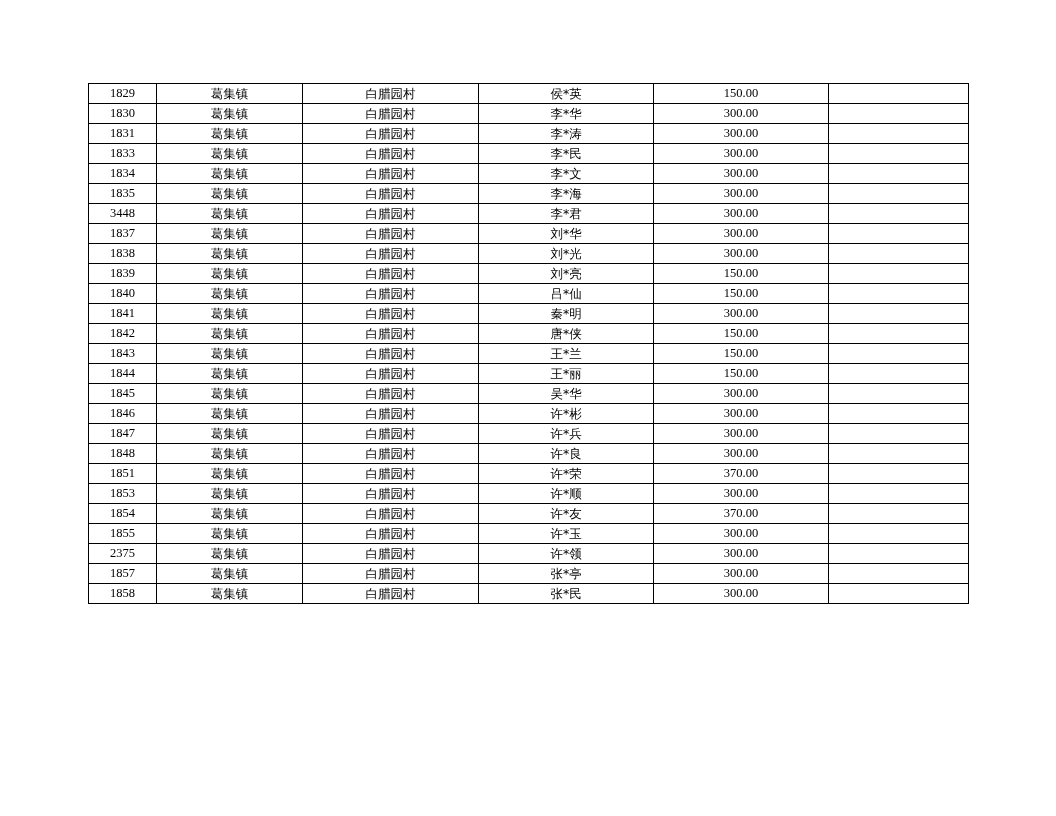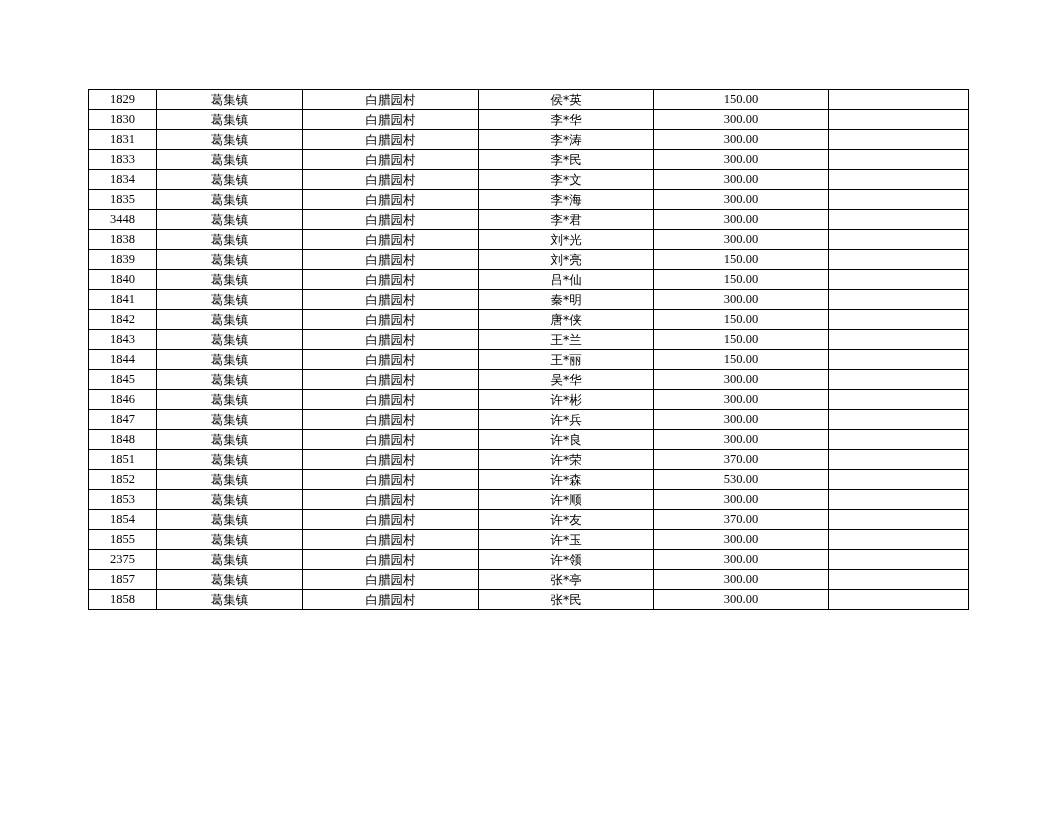--- a/index.html
+++ b/index.html
@@ -18,21 +18,21 @@
     position: absolute;
     left: 0;
     top: 0;
     width: 1056px;
     height: 816px;
     background: #ffffff;
   }
   .table-wrap {
     position: absolute;
     left: 88px;
-    top: 89px;
+    top: 83px;
     width: 880px;
   }
   table.data {
     border-collapse: collapse;
     width: 880px;
     table-layout: fixed;
   }
   table.data td {
     border: 1px solid #000000;
     height: 19px;
@@ -125,20 +125,28 @@
           </tr>
           <tr>
             <td class="seq">3448</td>
             <td class="town">葛集镇</td>
             <td class="village">白腊园村</td>
             <td class="name">李*君</td>
             <td class="amount">300.00</td>
             <td class="note"></td>
           </tr>
           <tr>
+            <td class="seq">1837</td>
+            <td class="town">葛集镇</td>
+            <td class="village">白腊园村</td>
+            <td class="name">刘*华</td>
+            <td class="amount">300.00</td>
+            <td class="note"></td>
+          </tr>
+          <tr>
             <td class="seq">1838</td>
             <td class="town">葛集镇</td>
             <td class="village">白腊园村</td>
             <td class="name">刘*光</td>
             <td class="amount">300.00</td>
             <td class="note"></td>
           </tr>
           <tr>
             <td class="seq">1839</td>
             <td class="town">葛集镇</td>
@@ -218,28 +226,20 @@
             <td class="name">许*良</td>
             <td class="amount">300.00</td>
             <td class="note"></td>
           </tr>
           <tr>
             <td class="seq">1851</td>
             <td class="town">葛集镇</td>
             <td class="village">白腊园村</td>
             <td class="name">许*荣</td>
             <td class="amount">370.00</td>
-            <td class="note"></td>
-          </tr>
-          <tr>
-            <td class="seq">1852</td>
-            <td class="town">葛集镇</td>
-            <td class="village">白腊园村</td>
-            <td class="name">许*森</td>
-            <td class="amount">530.00</td>
             <td class="note"></td>
           </tr>
           <tr>
             <td class="seq">1853</td>
             <td class="town">葛集镇</td>
             <td class="village">白腊园村</td>
             <td class="name">许*顺</td>
             <td class="amount">300.00</td>
             <td class="note"></td>
           </tr>

